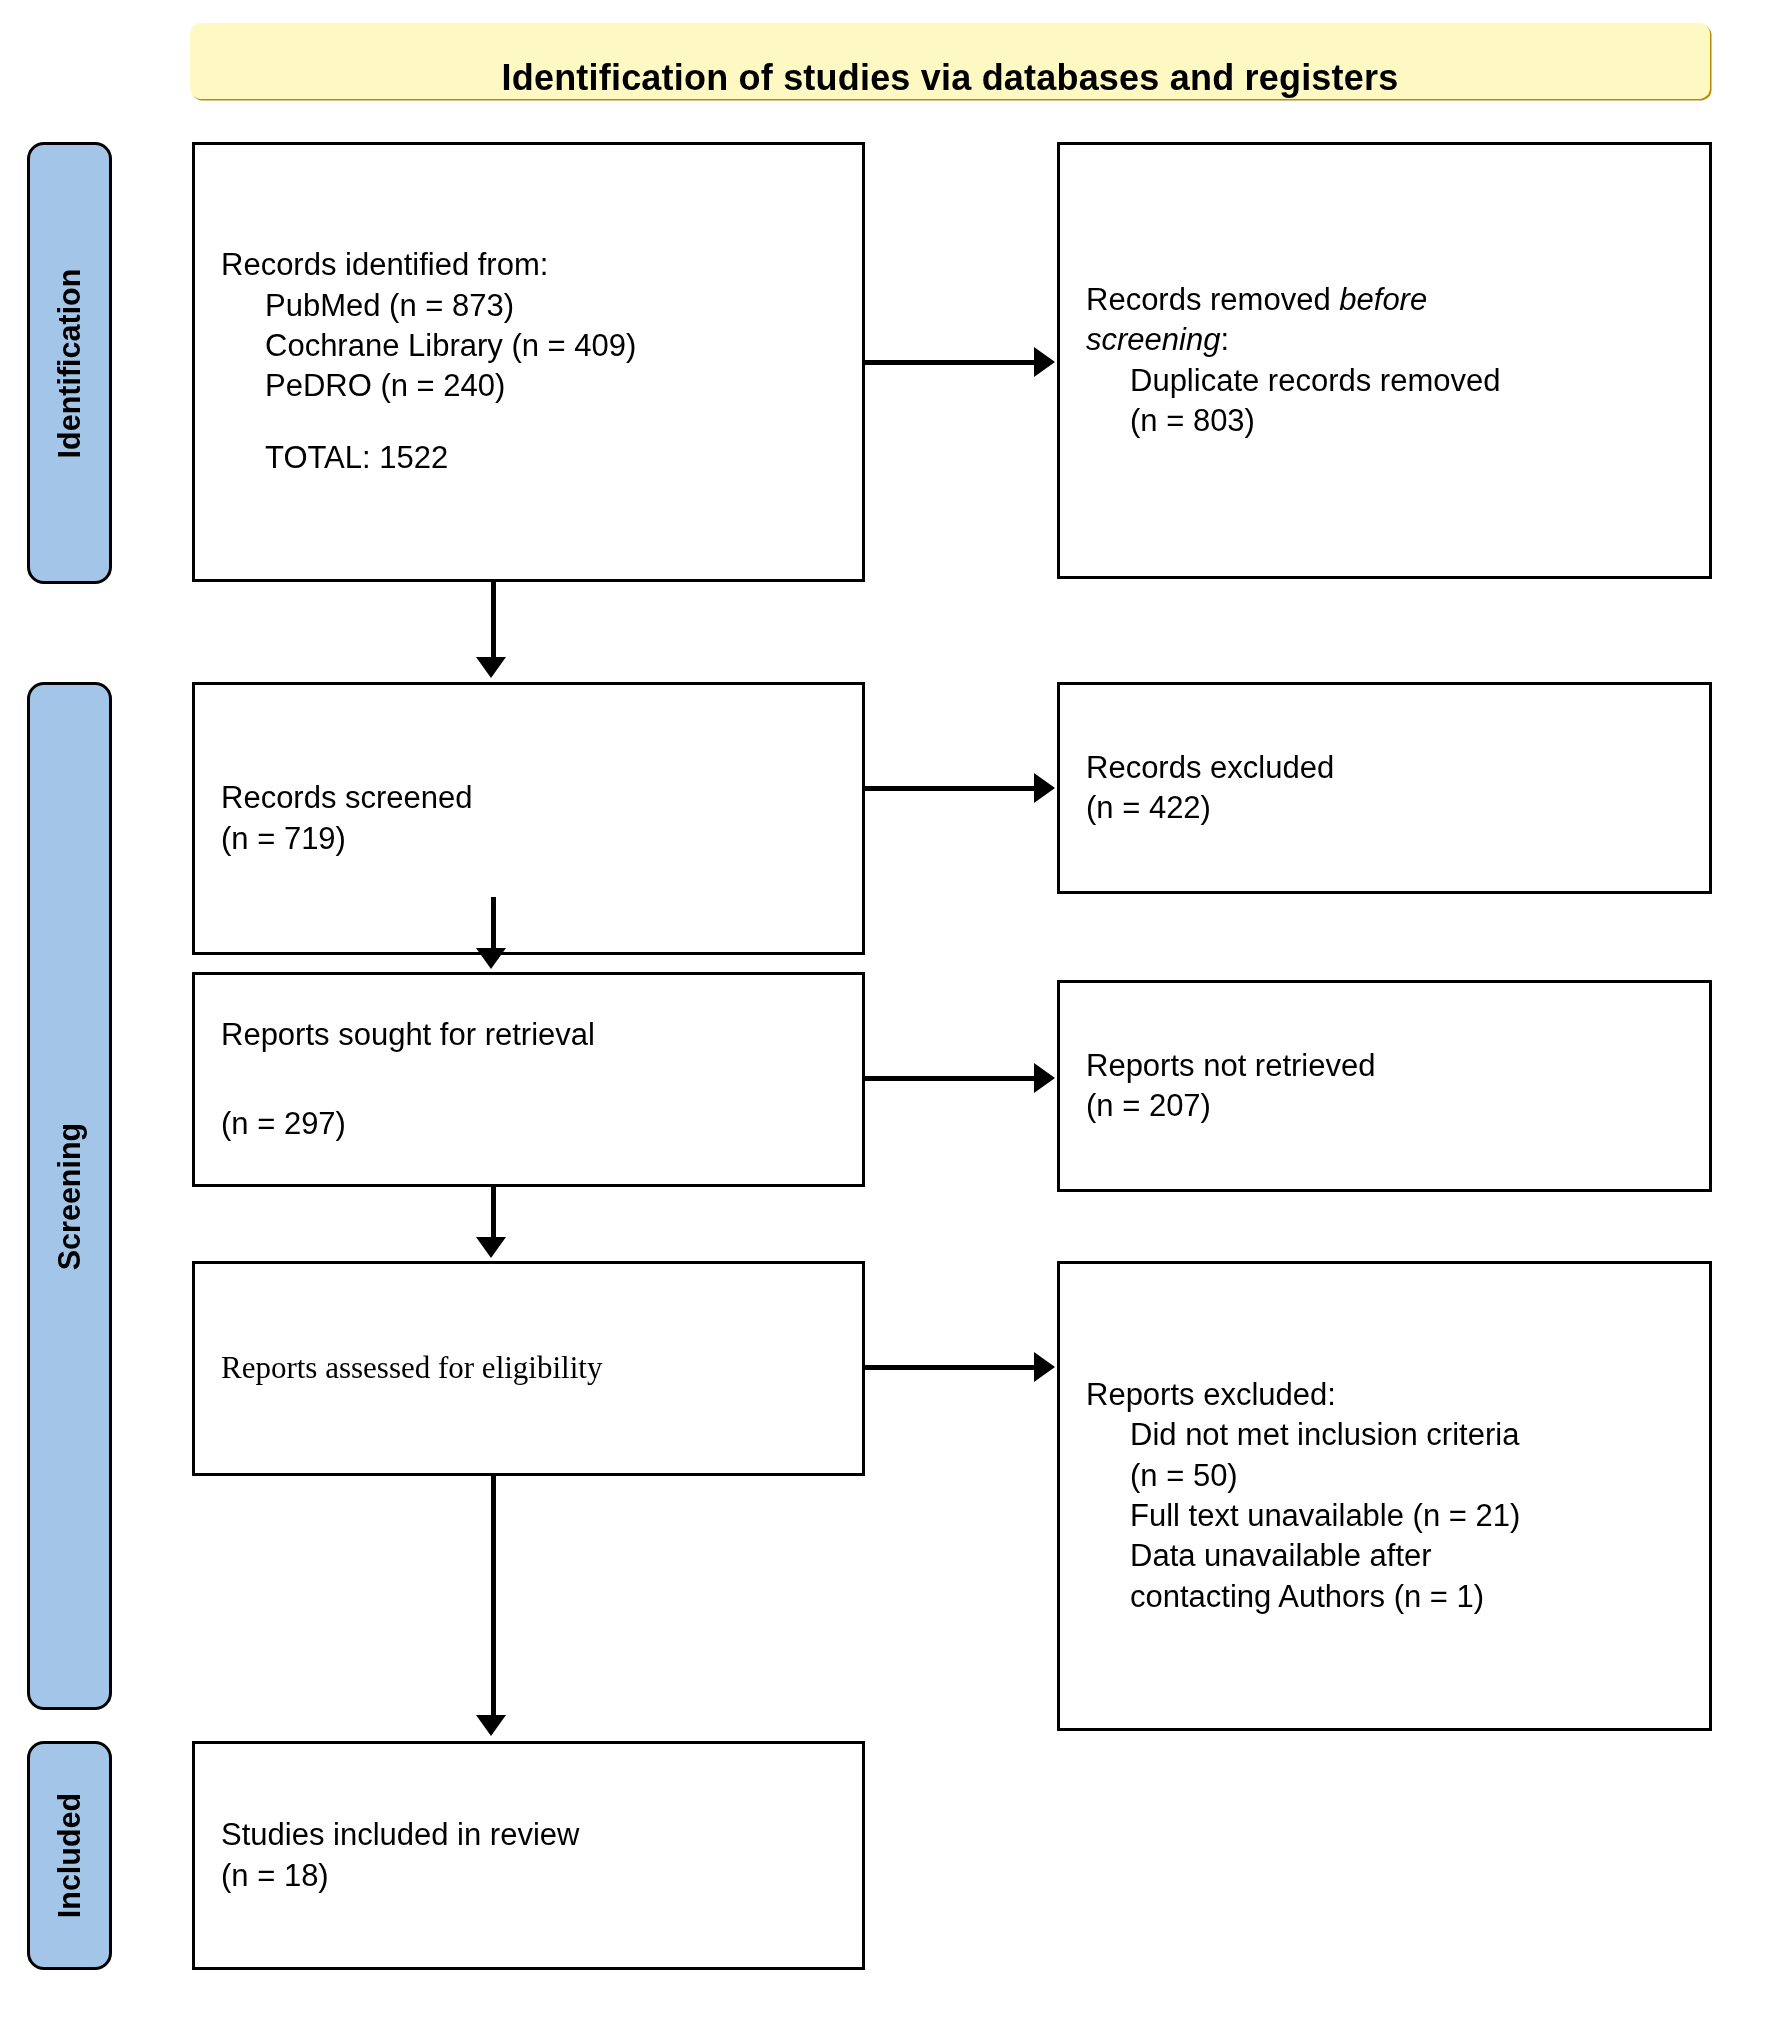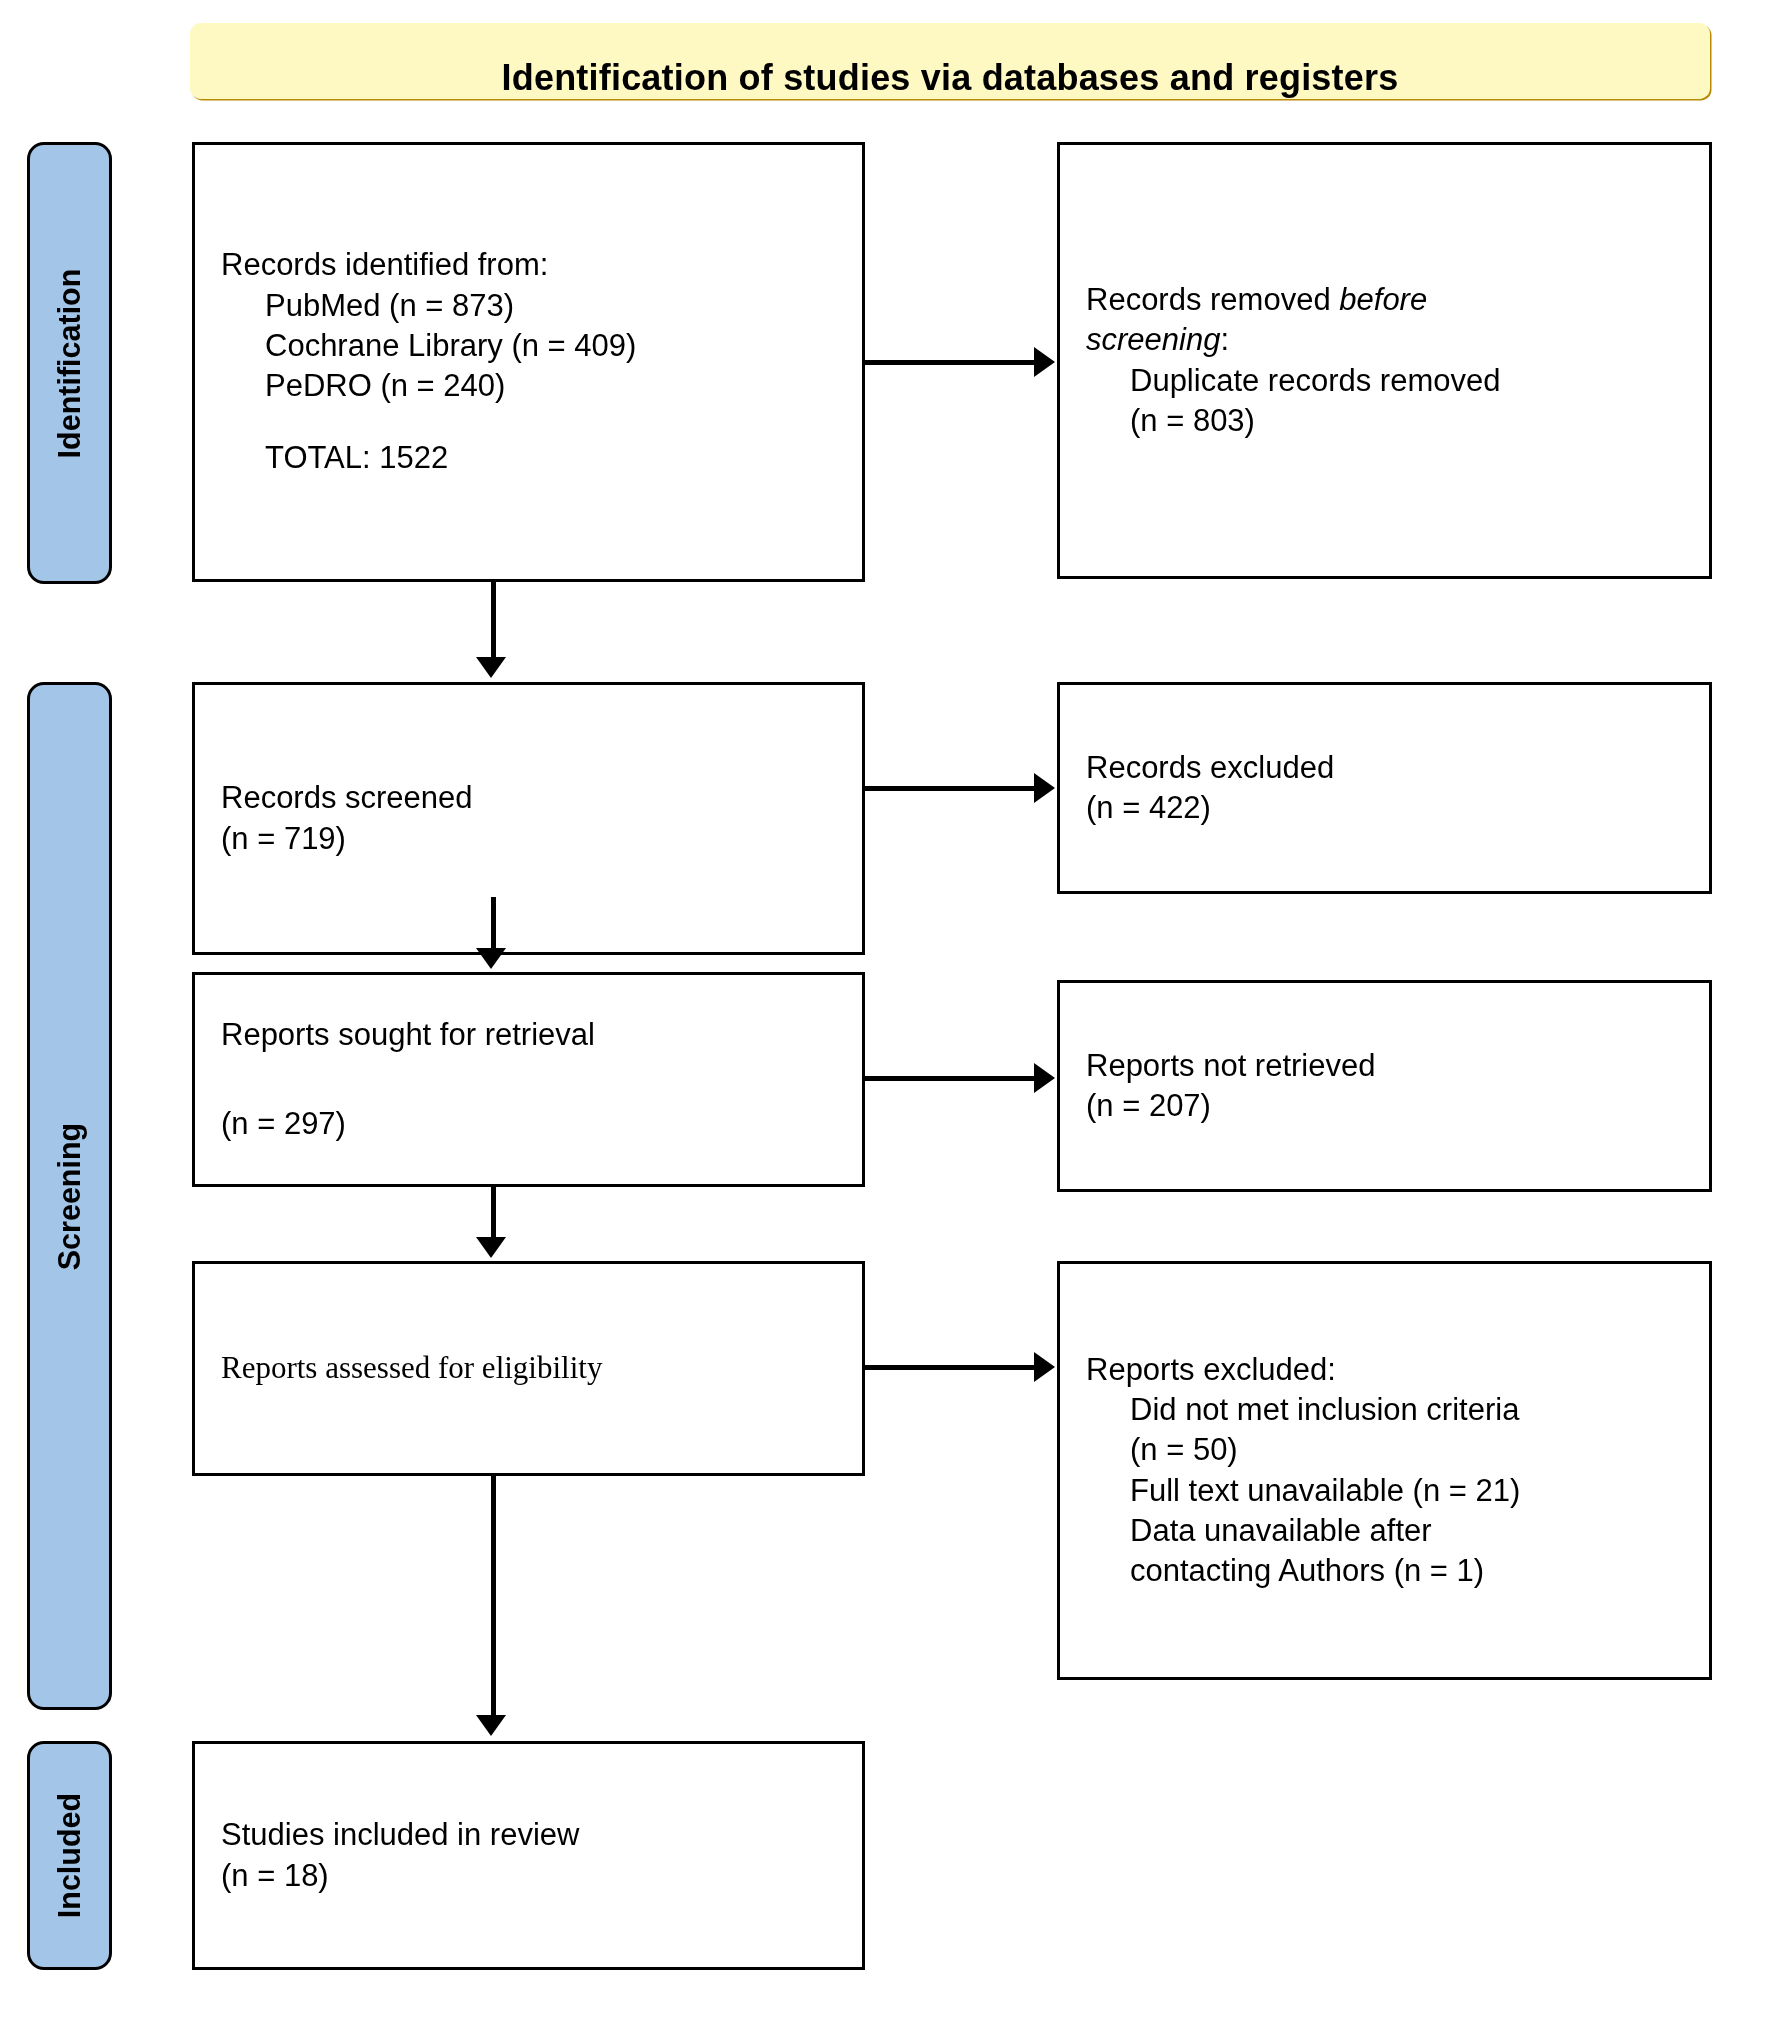--- a/index.html
+++ b/index.html
@@ -71,21 +71,21 @@
   #box-identified      { left:192px;  top:142px;  width:673px; height:440px; }
   #box-screened        { left:192px;  top:682px;  width:673px; height:273px; }
   #box-sought          { left:192px;  top:972px; width:673px; height:215px;gap:48px; }
   #box-assessed        { left:192px;  top:1261px; width:673px; height:215px;font-family:Liberation Serif, serif; }
   #box-included        { left:192px;  top:1741px; width:673px; height:229px; }
   
   #box-removed         { left:1057px; top:142px;  width:655px; height:437px;
                          display:flex; align-items:flex-end; }
   #box-excluded-recs   { left:1057px; top:682px;  width:655px; height:212px; }
   #box-notretrieved    { left:1057px; top:980px; width:655px; height:212px; }
-  #box-excluded-reports{ left:1057px; top:1261px; width:655px; height:419px; }
+  #box-excluded-reports{ left:1057px; top:1261px; width:655px; height:470px; }
 
   #box-removed .inner { width:100%; }
 
   
   .conn { position:absolute; background:#000; }
   .conn-v { width:4.6px; }
   .conn-h { height:4.6px; }
   .arrow-down {
     position:absolute;
     width:0; height:0;

